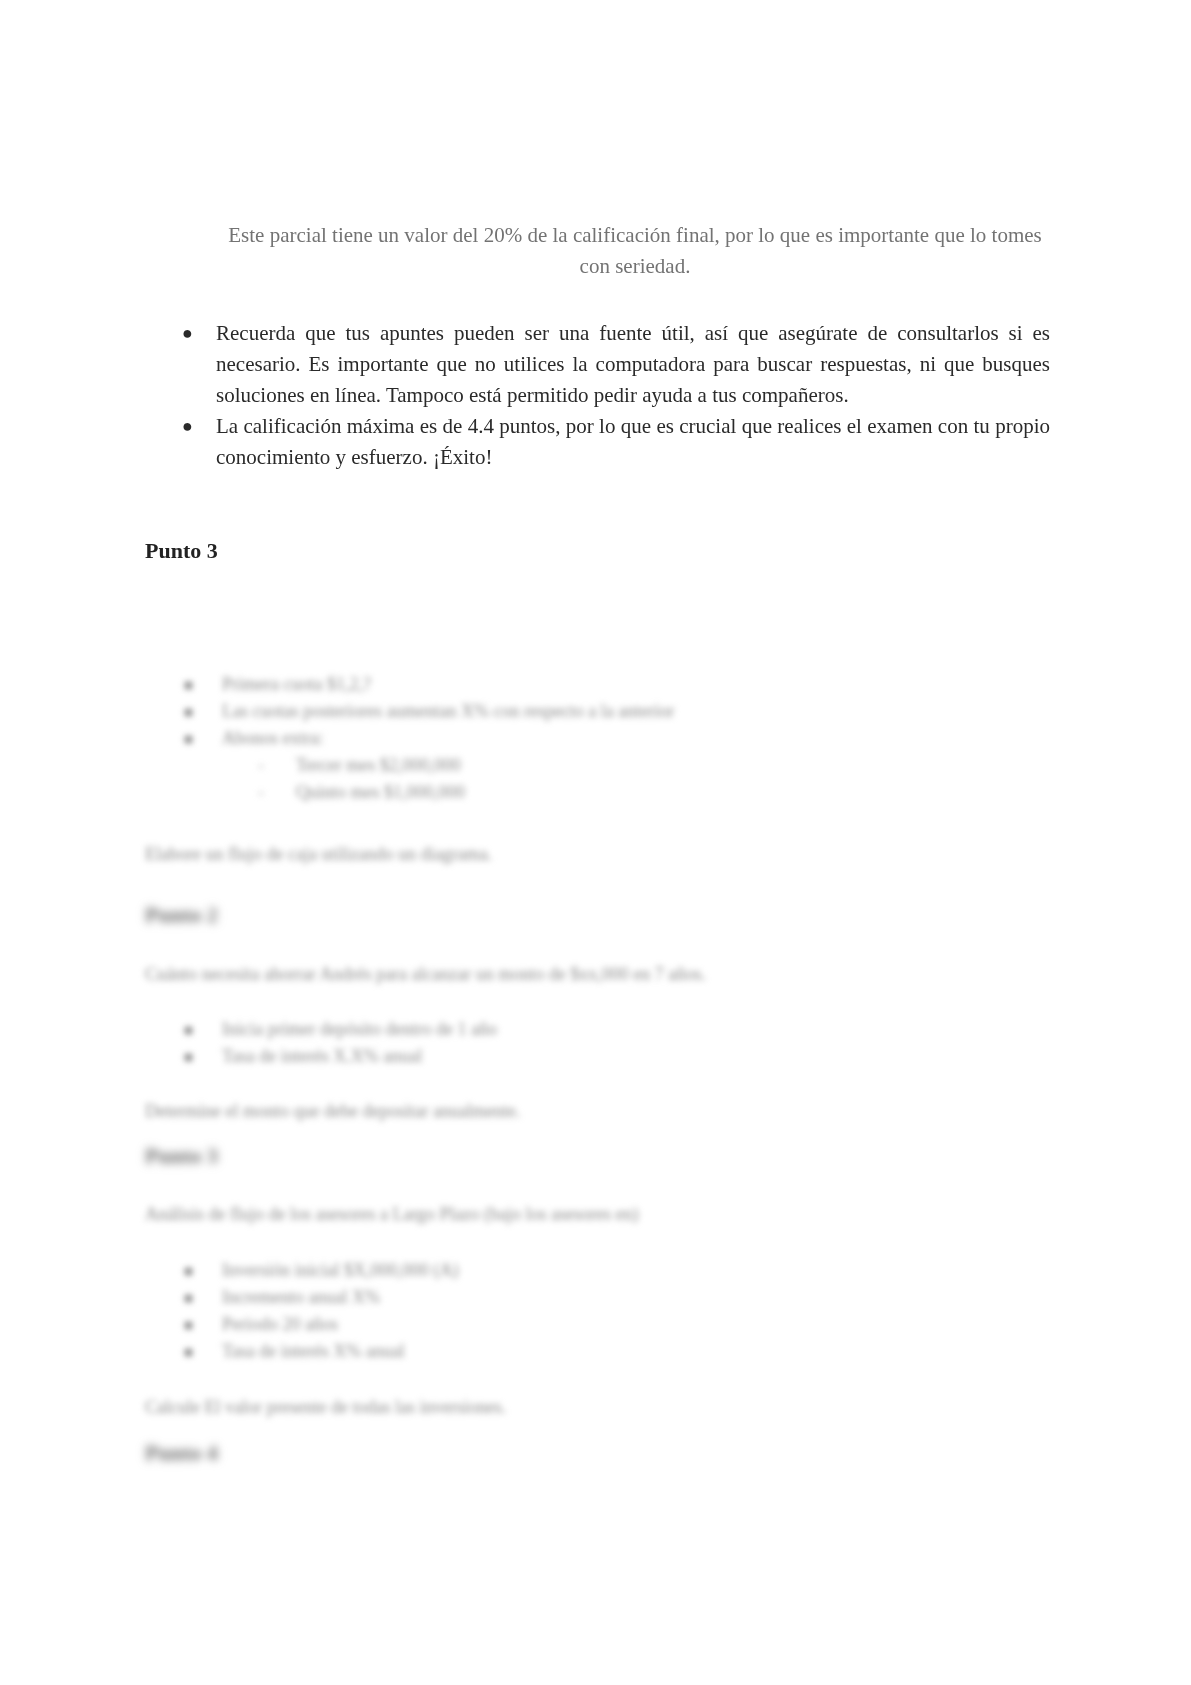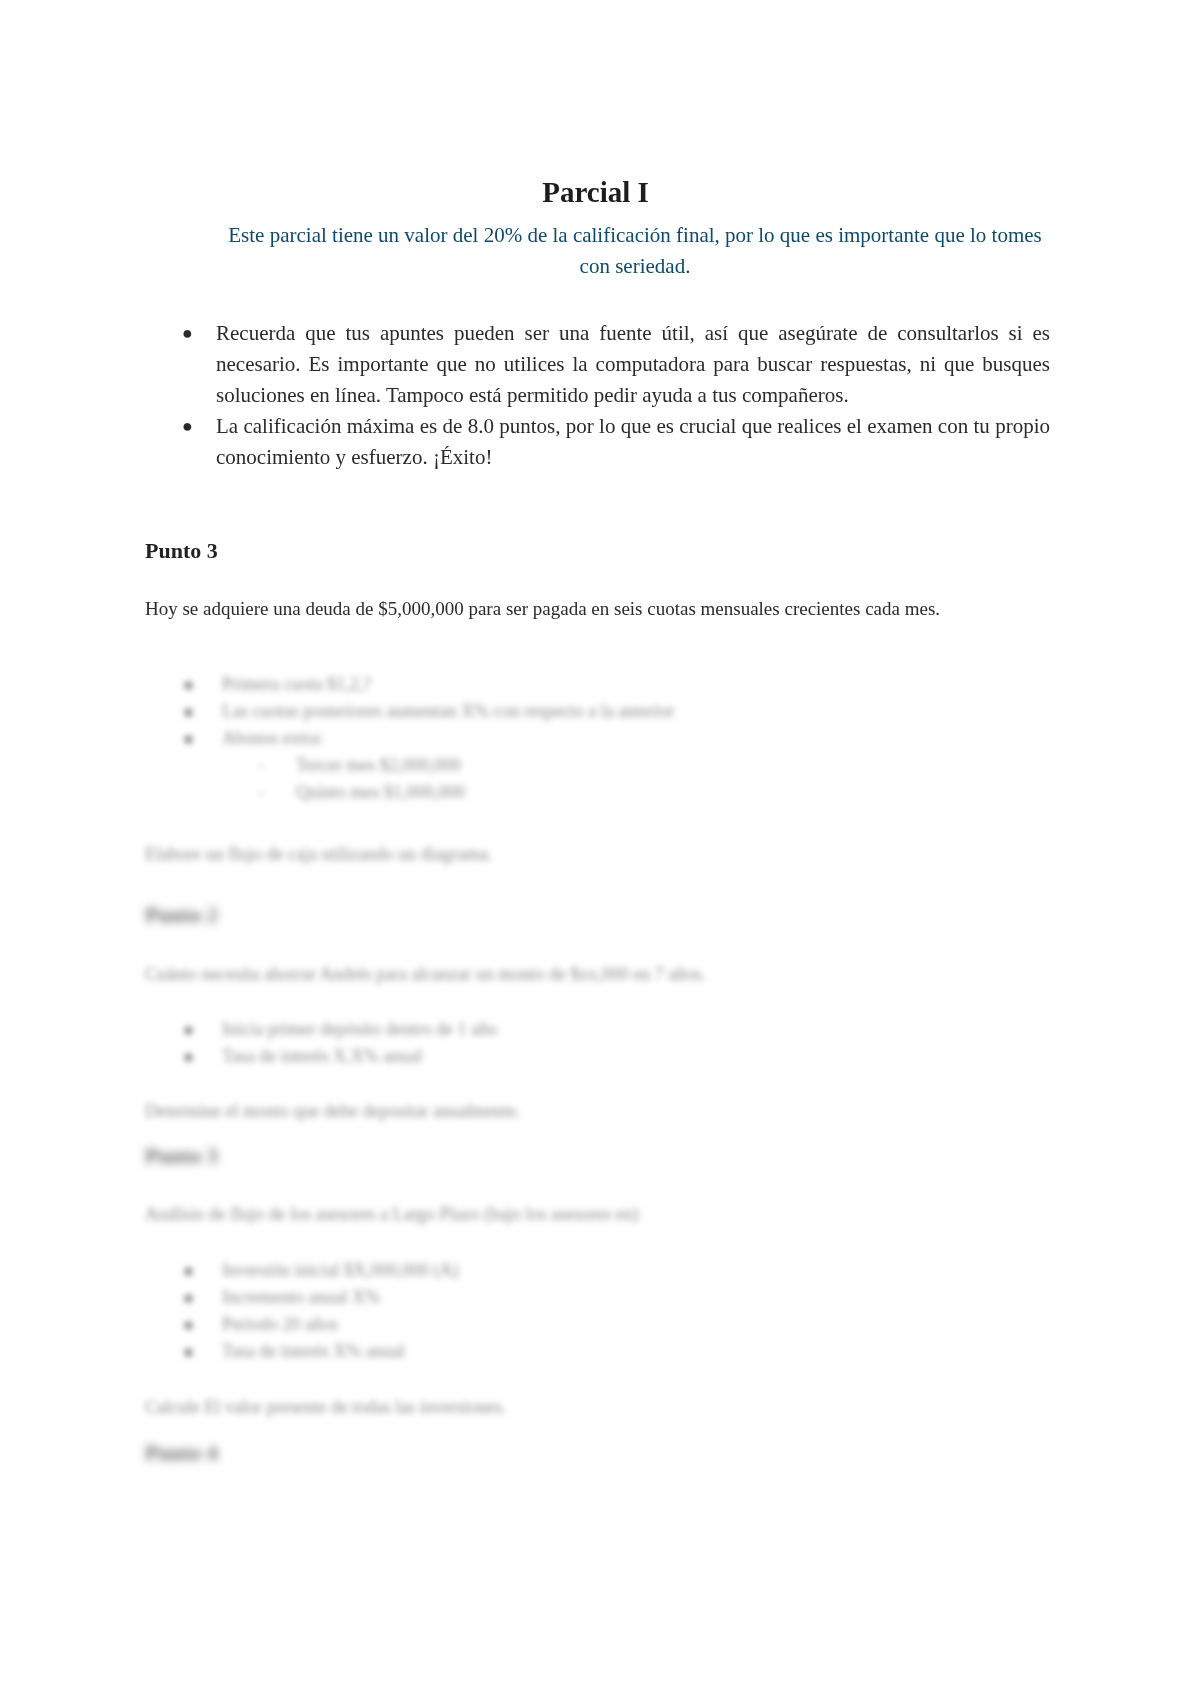--- a/index.html
+++ b/index.html
@@ -2,54 +2,52 @@
 <html><head>
 <meta charset="utf-8">
 <style>
   html, body { margin:0; padding:0; background:#ffffff; }
   body { width:1191px; height:1685px; position:relative; overflow:hidden;
          font-family:"Liberation Serif","DejaVu Serif",serif; color:#222; }
   .page { position:absolute; left:0; top:0; width:1191px; height:1685px; }
   .title { position:absolute; left:0; width:1191px; top:176px; text-align:center;
            font-size:29px; font-weight:bold; color:#1d1d1d; }
   .subtitle { position:absolute; left:220px; width:830px; top:220px; text-align:center;
-              font-size:21px; line-height:31px; color:#0c4a6e; }
+              font-size:21px; line-height:31px; color:#737373; }
   .rules { position:absolute; left:170px; width:880px; top:318px; margin:0; padding:0; list-style:none; }
   .rules li { position:relative; padding-left:46px; font-size:21px; line-height:31px;
               text-align:justify; color:#2a2a2a; margin-bottom:0; }
   .rules li .bullet { position:absolute; left:12px; top:0; font-size:18px; }
   .h2 { position:absolute; left:145px; font-size:22px; font-weight:bold; color:#222; }
   .p1 { position:absolute; left:145px; width:905px; top:595px; font-size:19px; line-height:28px;
         text-align:justify; color:#2a2a2a; }
   .blur { filter:blur(3.2px); color:#888; }
   .bl { position:absolute; font-size:18px; line-height:28px; white-space:nowrap; color:#8a8a8a; }
   .bl .sq { display:inline-block; width:7px; height:7px; background:#777; margin-right:30px; vertical-align:middle; }
   .bl .dash { display:inline-block; width:10px; margin-right:28px; color:#aaa; }
   .bh { position:absolute; left:145px; font-size:22px; font-weight:bold; color:#666; filter:blur(3px); }
 </style>
 </head>
 <body>
 
 <div class="page">
-  <div class="title">Parcial I</div>
   <div class="subtitle">Este parcial tiene un valor del 20% de la calificación final, por lo que es importante que lo tomes con seriedad.</div>
 
   <ul class="rules">
     <li>
       <span class="bullet">●</span>
       <span>Recuerda que tus apuntes pueden ser una fuente útil, así que asegúrate de consultarlos si es necesario. Es importante que no utilices la computadora para buscar respuestas, ni que busques soluciones en línea. Tampoco está permitido pedir ayuda a tus compañeros.</span>
     </li>
     <li>
       <span class="bullet">●</span>
-      <span>La calificación máxima es de 8.0 puntos, por lo que es crucial que realices el examen con tu propio conocimiento y esfuerzo. ¡Éxito!</span>
+      <span>La calificación máxima es de 4.4 puntos, por lo que es crucial que realices el examen con tu propio conocimiento y esfuerzo. ¡Éxito!</span>
     </li>
   </ul>
 
   <div class="h2" style="top:538px;">Punto  3</div>
-  <div class="p1">Hoy se adquiere una deuda de $5,000,000 para ser pagada en seis cuotas mensuales crecientes cada mes.</div>
 
   <div class="blur">
     <div class="bl" style="left:185px; top:670px;"><span class="sq"></span><span>Primera cuota $1,2,?</span></div>
     <div class="bl" style="left:185px; top:697px;"><span class="sq"></span><span>Las cuotas posteriores aumentan X% con respecto a la anterior</span></div>
     <div class="bl" style="left:185px; top:724px;"><span class="sq"></span><span>Abonos extra:</span></div>
     <div class="bl" style="left:258px; top:751px;"><span class="dash">-</span><span>Tercer mes $2,000,000</span></div>
     <div class="bl" style="left:258px; top:778px;"><span class="dash">-</span><span>Quinto mes $1,000,000</span></div>
     <div class="bl" style="left:145px; top:840px;">Elabore un flujo de caja utilizando un diagrama.</div>
 
     <div class="bh" style="top:902px;">Punto 2</div>

